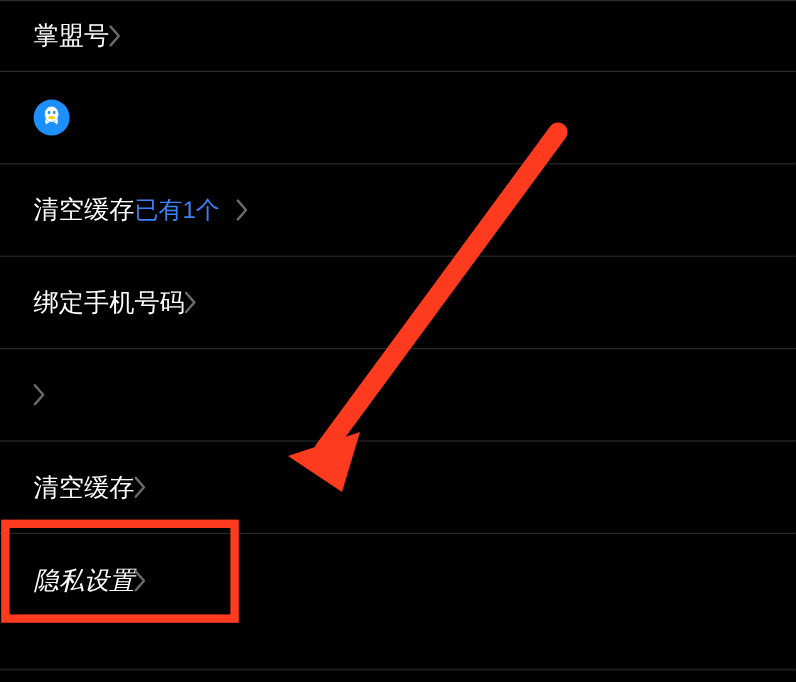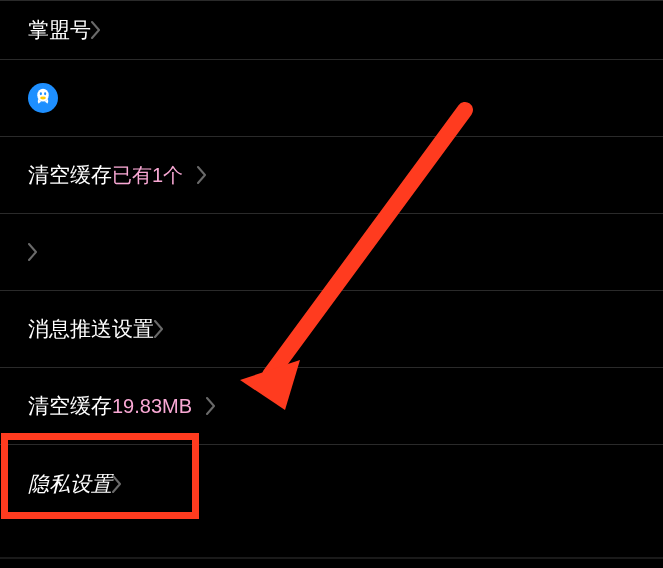--- a/index.html
+++ b/index.html
@@ -36,21 +36,21 @@
       color: #fff;
       font-size: 21px;
       font-weight: 400;
     }
     .item-right {
       display: flex;
       align-items: center;
       gap: 14px;
     }
     .item-value {
-      color: #f9a8d4;
+      color: #3b82f6;
       font-size: 20px;
     }
     .chevron {
       display: flex;
       align-items: center;
     }
     .chevron svg {
       width: 10px;
       height: 18px;
     }
@@ -133,44 +133,43 @@
       <span class="item-value">已有1个</span>
       <span class="chevron">
         <svg viewBox="0 0 10 18" fill="none">
             <path d="M1 1 L8 9 L1 17" stroke="#6a6a6a" stroke-width="2" stroke-linecap="round" stroke-linejoin="round"></path>
           </svg>
       </span>
     </div>
   </div>
 
   <div class="settings-item">
-    <div class="item-right">
-      <span class="chevron">
-        <svg viewBox="0 0 10 18" fill="none">
-            <path d="M1 1 L8 9 L1 17" stroke="#6a6a6a" stroke-width="2" stroke-linecap="round" stroke-linejoin="round"></path>
-          </svg>
-      </span>
-    </div>
-  </div>
-
-  <div class="settings-item">
-    <span class="item-label">消息推送设置</span>
+    <span class="item-label">绑定手机号码</span>
+    <div class="item-right">
+      <span class="chevron">
+        <svg viewBox="0 0 10 18" fill="none">
+            <path d="M1 1 L8 9 L1 17" stroke="#6a6a6a" stroke-width="2" stroke-linecap="round" stroke-linejoin="round"></path>
+          </svg>
+      </span>
+    </div>
+  </div>
+
+  <div class="settings-item">
     <div class="item-right">
       <span class="chevron">
         <svg viewBox="0 0 10 18" fill="none">
             <path d="M1 1 L8 9 L1 17" stroke="#6a6a6a" stroke-width="2" stroke-linecap="round" stroke-linejoin="round"></path>
           </svg>
       </span>
     </div>
   </div>
 
   <div class="settings-item">
     <span class="item-label">清空缓存</span>
     <div class="item-right">
-      <span class="item-value">19.83MB</span>
       <span class="chevron">
         <svg viewBox="0 0 10 18" fill="none">
             <path d="M1 1 L8 9 L1 17" stroke="#6a6a6a" stroke-width="2" stroke-linecap="round" stroke-linejoin="round"></path>
           </svg>
       </span>
     </div>
   </div>
 
   <div class="settings-item last-visible">
     <span class="item-label">隐私设置</span>

